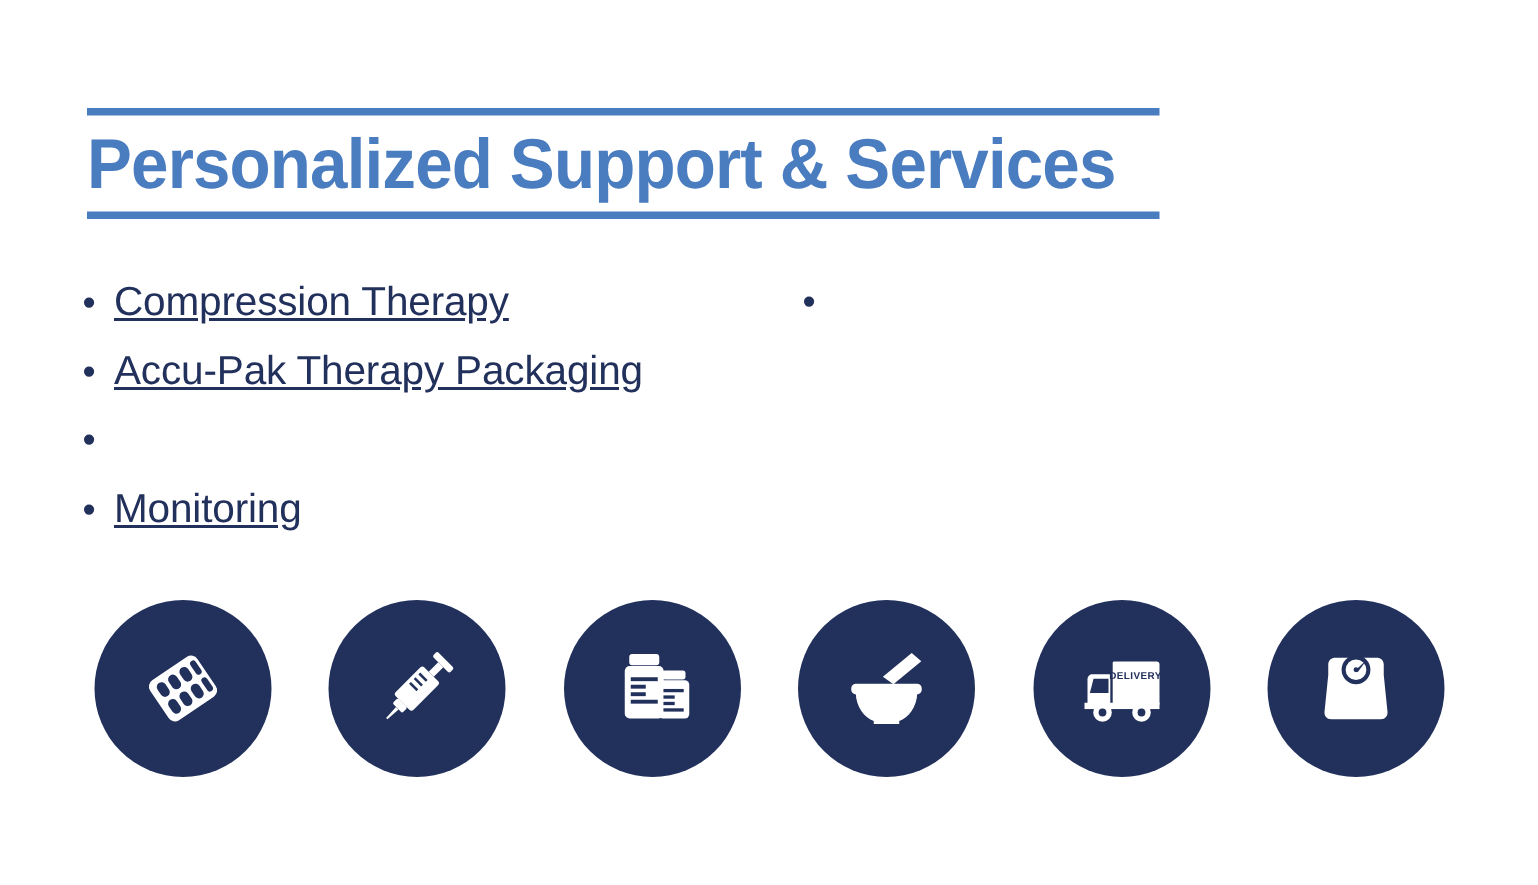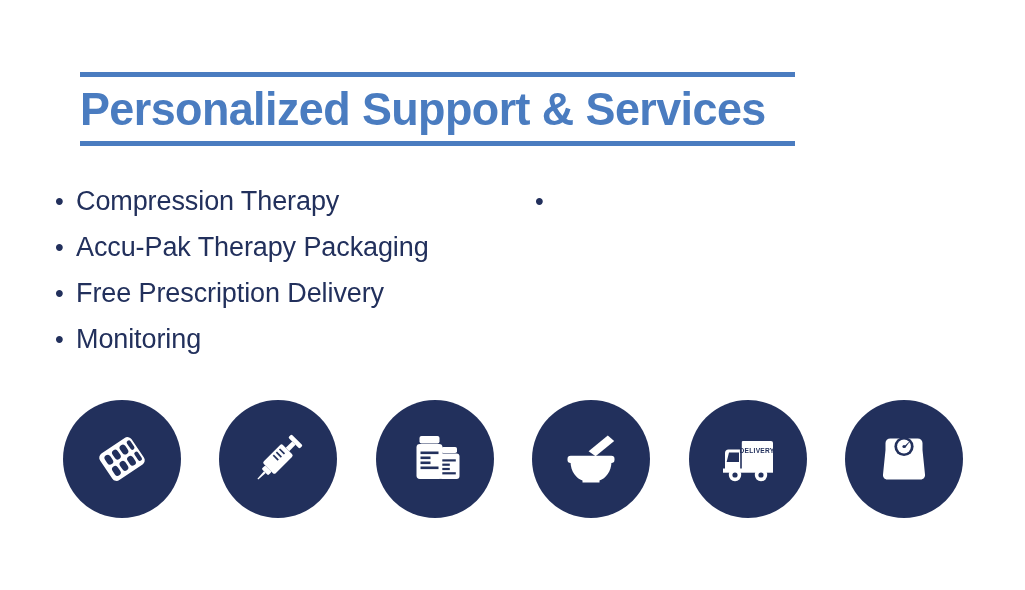--- a/index.html
+++ b/index.html
@@ -18,21 +18,21 @@
   .slide {
     position: relative;
     width: 1025px;
     height: 590px;
     background: #ffffff;
   }
 
   
   .title-block {
     position: absolute;
-    left: 80px;
+    left: 58px;
     top: 72px;
     width: 715px;
   }
   .rule {
     width: 100%;
     height: 5px;
     background: #4a7cc0;
   }
   .rule-top { margin-bottom: 0; }
   .rule-bottom { margin-top: 0; }
@@ -81,20 +81,21 @@
     line-height: 46px;
     color: #22305c;
   }
   .item-label {
     font-family: "Liberation Sans", "DejaVu Sans", sans-serif;
     font-size: 27px;
     font-weight: 400;
     color: #22305c;
     letter-spacing: -0.1px;
     white-space: nowrap;
+    text-decoration: underline;
   }
 
   
   .icon-row {
     position: absolute;
     left: 63px;
     top: 400px;
     width: 900px;
     display: flex;
     justify-content: space-between;
@@ -128,21 +129,20 @@
       <li class="list-item">
         <span class="bullet-dot">•</span>
         <span class="item-label">Compression Therapy</span>
       </li>
       <li class="list-item">
         <span class="bullet-dot">•</span>
         <span class="item-label">Accu-Pak Therapy Packaging</span>
       </li>
       <li class="list-item">
         <span class="bullet-dot">•</span>
-        <span class="item-label">Free Prescription Delivery</span>
       </li>
       <li class="list-item">
         <span class="bullet-dot">•</span>
         <span class="item-label">Monitoring</span>
       </li>
     </ul>
 
     <ul class="list-col right">
       <li class="list-item">
         <span class="bullet-dot">•</span>

